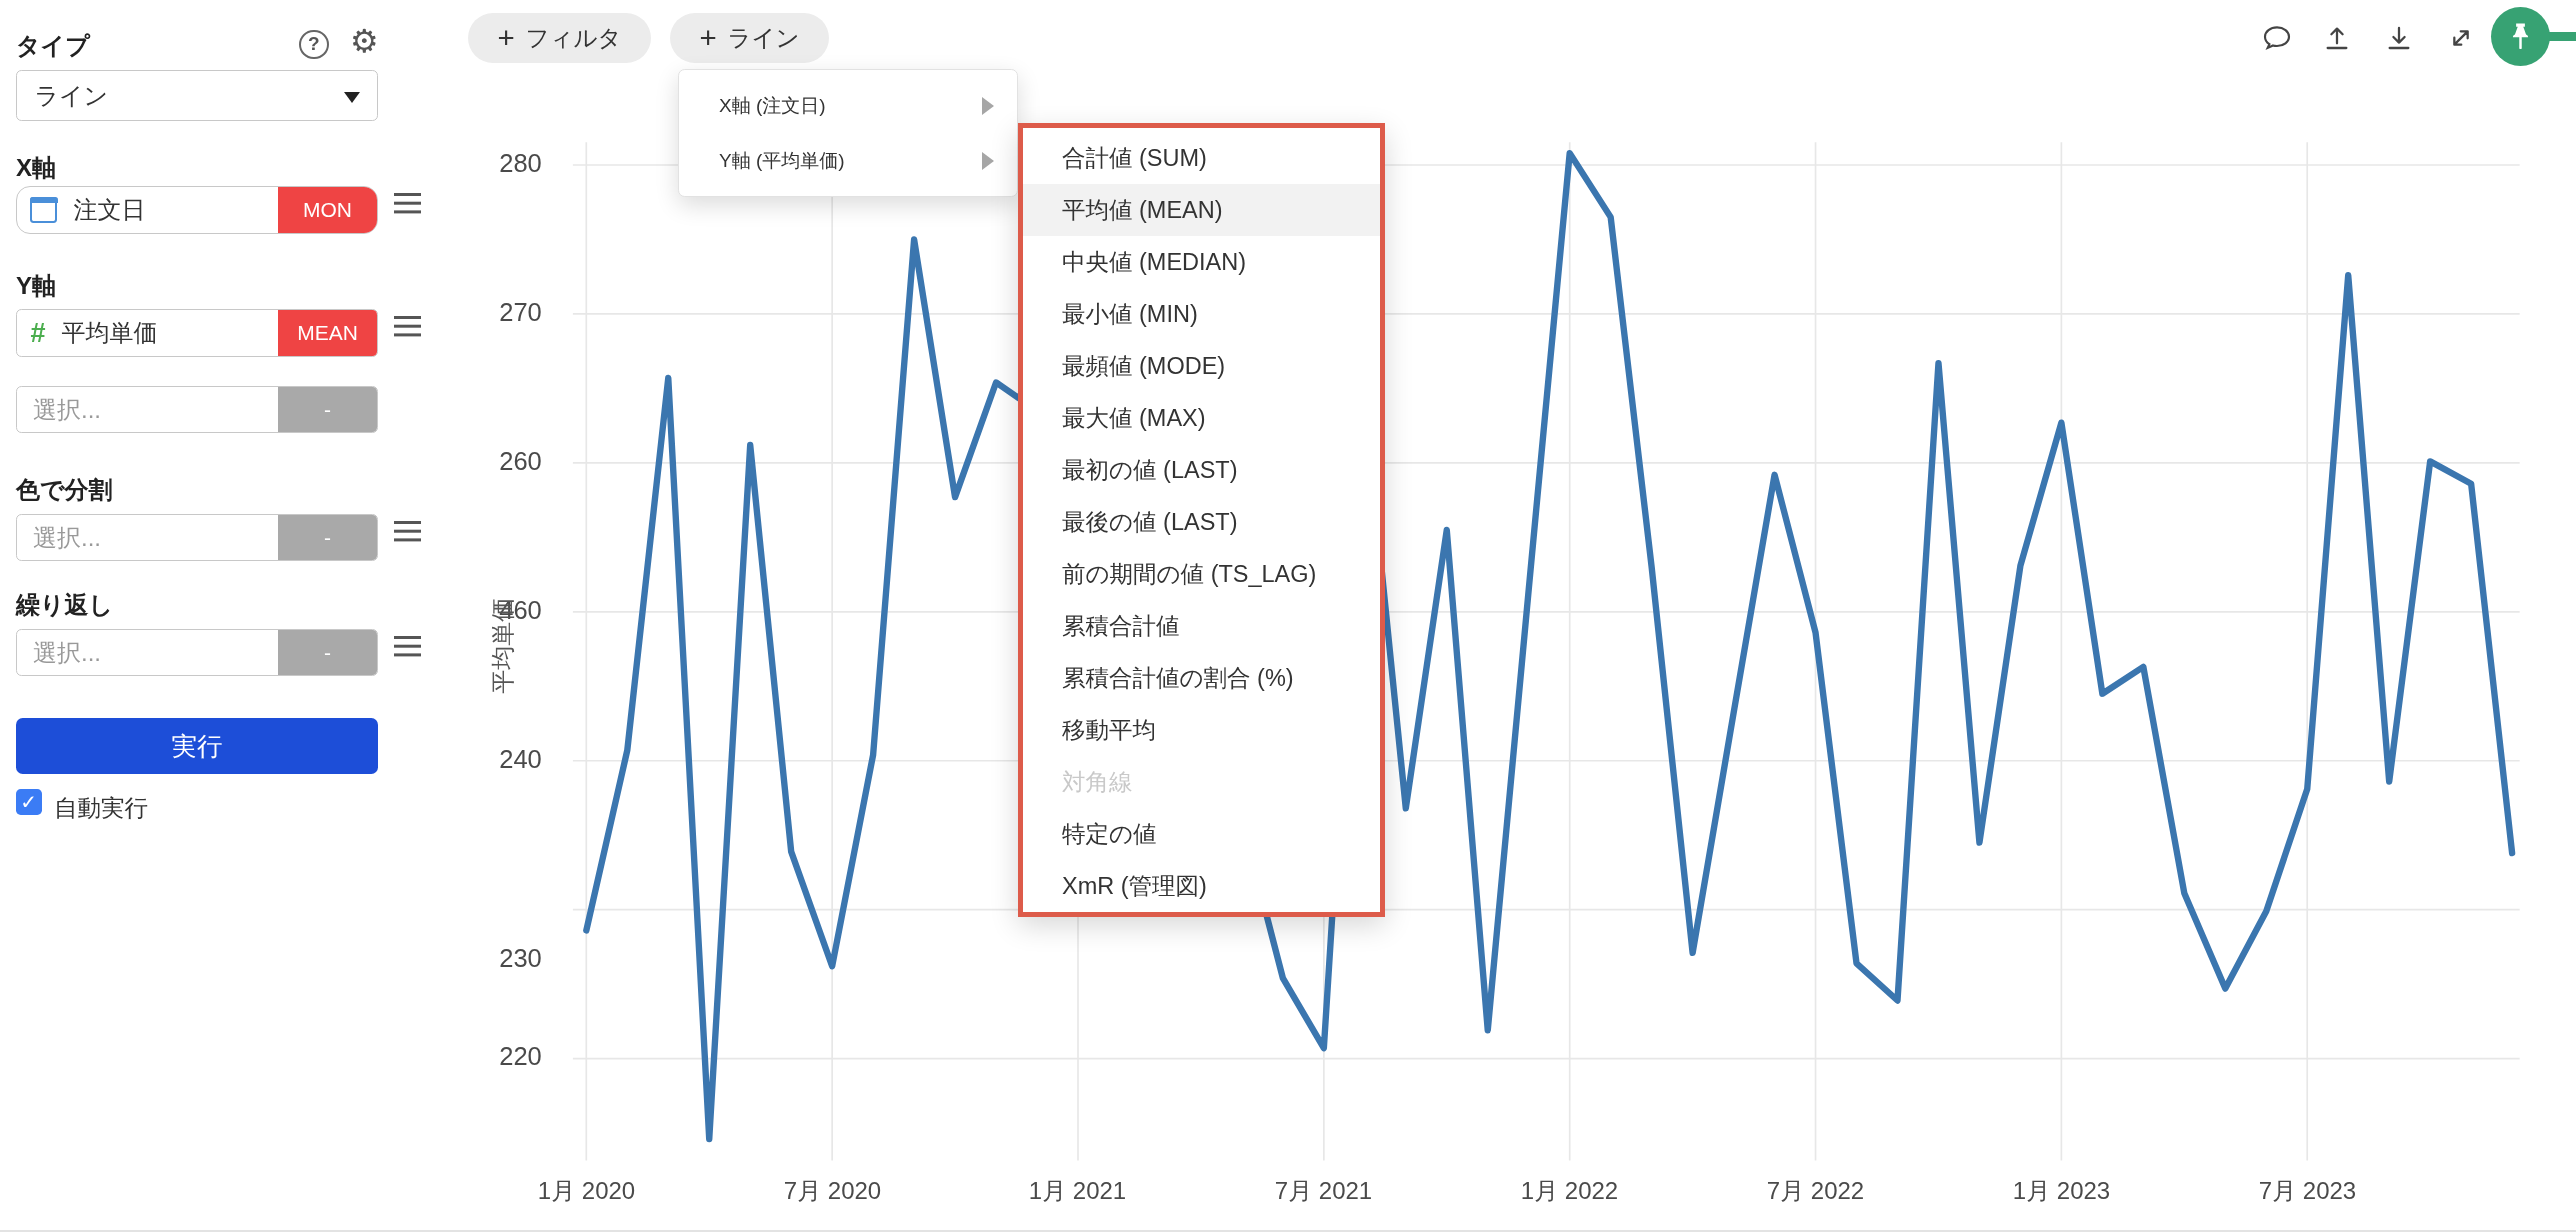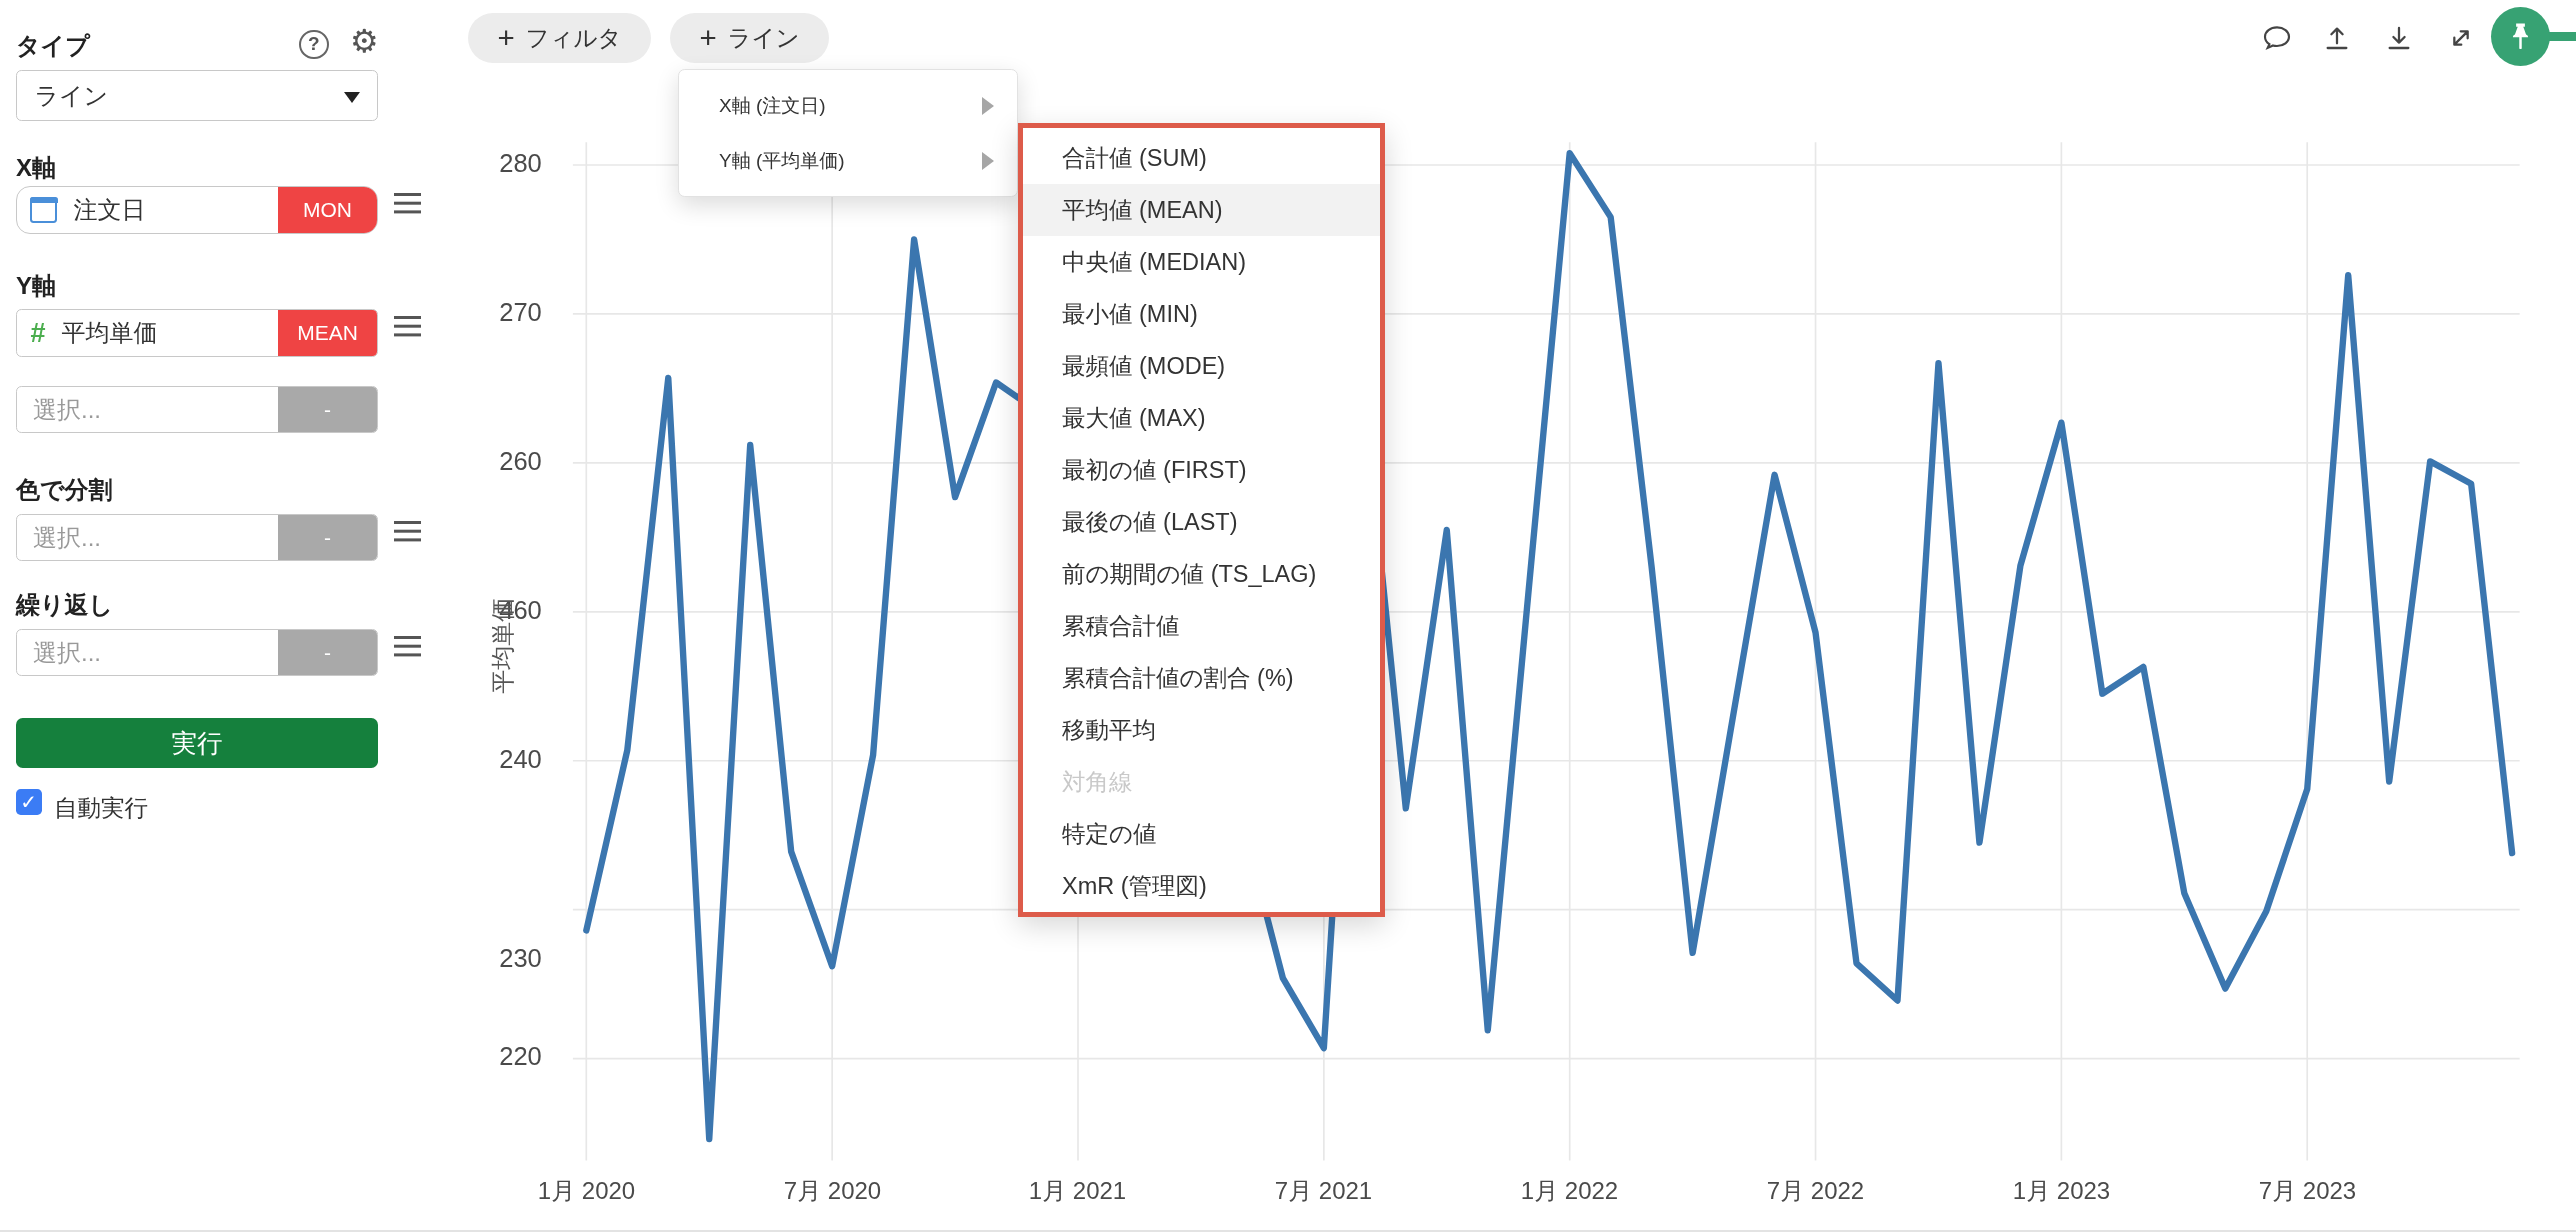--- a/index.html
+++ b/index.html
@@ -18,21 +18,21 @@
   .field .txt{margin-left:16px;font-size:24px;color:#333;flex:1;white-space:nowrap;}
   .field .placeholder{color:#999;}
   .badge{width:99px;height:100%;display:flex;align-items:center;justify-content:center;
        font-size:21px;color:#fff;flex:0 0 auto;}
   .badge.dark{background:#ef4444;}
   .badge.light{background:#a9a9a9;}
   .ham{width:27px;height:3.4px;background:#555;box-shadow:0 8.7px 0 #555,0 17.4px 0 #555;position:absolute;}
   .cal{width:23px;height:21.5px;border:2.7px solid #4a8fd9;border-radius:3.4px;margin-left:13.4px;position:relative;flex:0 0 auto;}
   .cal:before{content:"";position:absolute;left:-2.7px;top:-2.7px;right:-2.7px;height:6.7px;background:#4a8fd9;border-radius:2.7px 2.7px 0 0;}
   .hash{font-size:27px;font-weight:bold;color:#4cae4f;margin-left:13.4px;flex:0 0 auto;}
-  .run-btn{left:16px;top:718px;width:362px;height:50px;background:#15803d;border:none;border-radius:6.7px;
+  .run-btn{left:16px;top:718px;width:362px;height:56px;background:#1d4ed8;border:none;border-radius:6.7px;
        color:#fff;font-size:25.5px;display:flex;align-items:center;justify-content:center;}
   .chk{left:16px;top:789px;width:25.5px;height:25.5px;background:#3b7cf5;border-radius:4.7px;
        display:flex;align-items:center;justify-content:center;color:#fff;font-size:20px;font-weight:bold;}
   .help-circle{width:29.5px;height:29.5px;border:2px solid #666;border-radius:50%;display:flex;
        align-items:center;justify-content:center;font-size:19px;font-weight:bold;color:#555;box-sizing:border-box;}
   .gear{font-size:32px;color:#555;line-height:29.5px;}
   
   .pill{height:50px;background:#ececec;border-radius:25.5px;display:flex;align-items:center;justify-content:center;
        font-size:23.5px;color:#333;padding:0 29.5px;position:absolute;top:13.4px;}
   .pill .plus{font-size:29.5px;font-weight:300;margin-right:10.7px;color:#333;}
@@ -201,21 +201,21 @@
     <div class="row">
       <span class="lbl">最小値 (MIN)</span>
     </div>
     <div class="row">
       <span class="lbl">最頻値 (MODE)</span>
     </div>
     <div class="row">
       <span class="lbl">最大値 (MAX)</span>
     </div>
     <div class="row">
-      <span class="lbl">最初の値 (FIRST)</span>
+      <span class="lbl">最初の値 (LAST)</span>
     </div>
     <div class="row">
       <span class="lbl">最後の値 (LAST)</span>
     </div>
     <div class="row">
       <span class="lbl">前の期間の値 (TS_LAG)</span>
     </div>
     <div class="row">
       <span class="lbl">累積合計値</span>
     </div>

